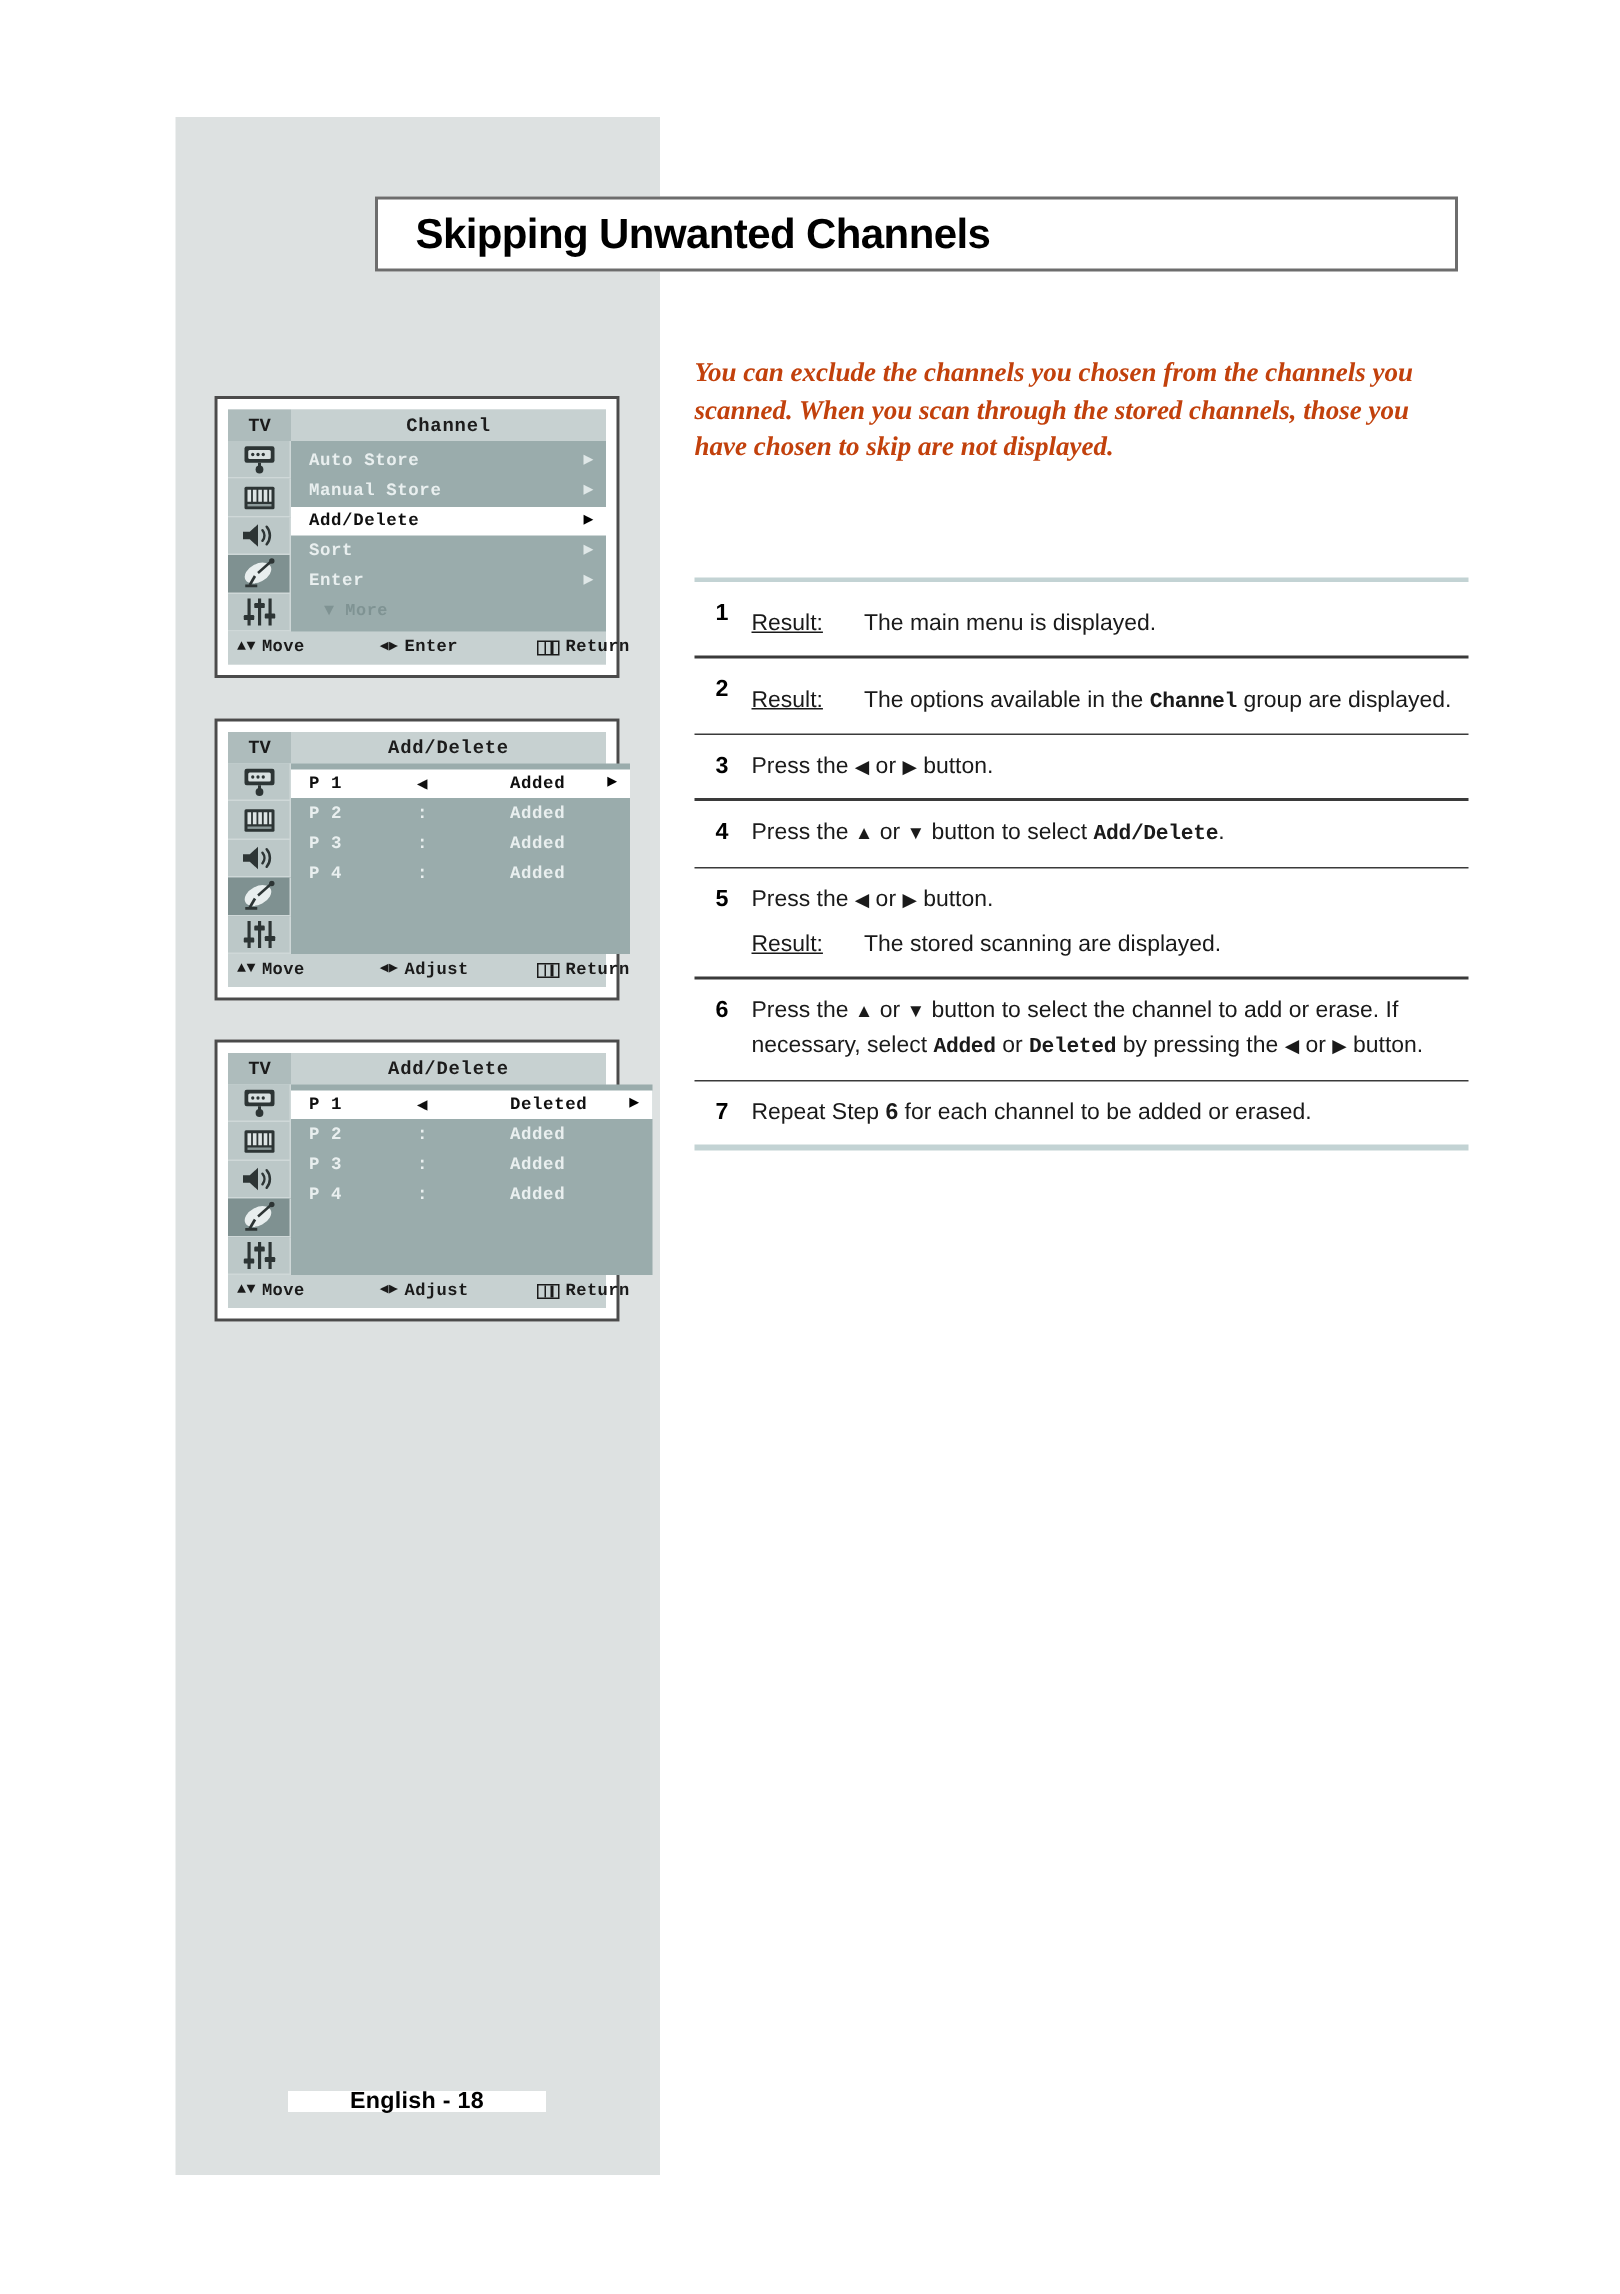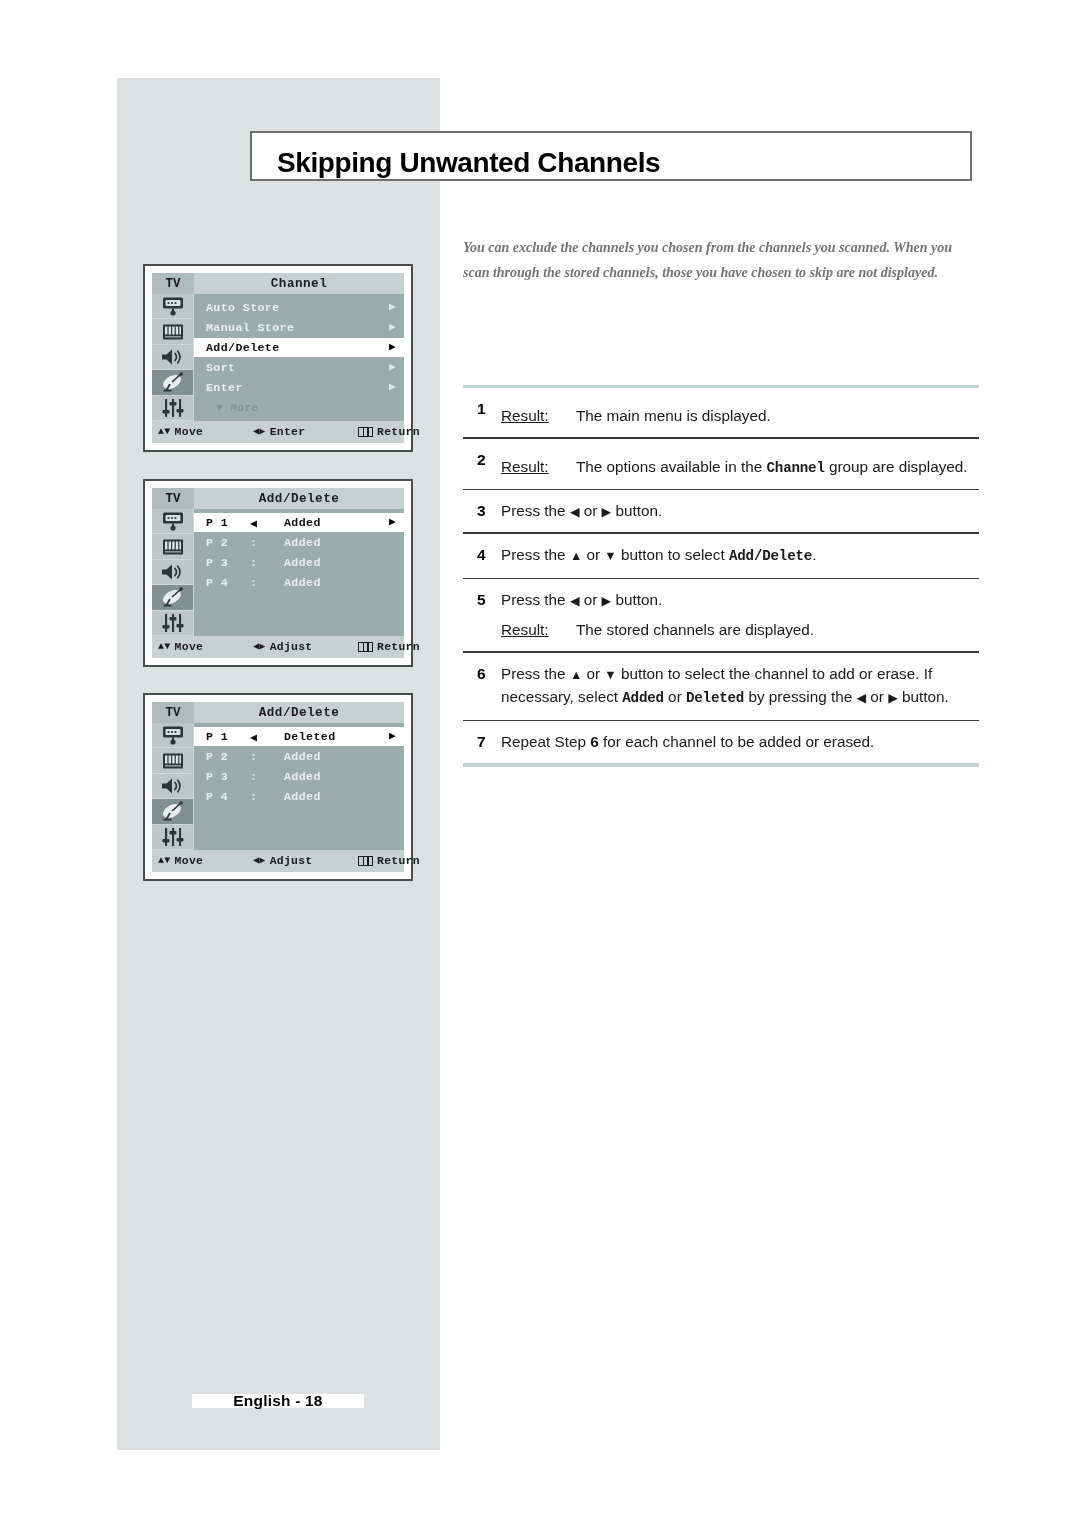--- a/index.html
+++ b/index.html
@@ -29,45 +29,45 @@
   .title-box {
     position: absolute;
     left: 250px;
     top: 131px;
     width: 722px;
     height: 50px;
     background: #ffffff;
     border: 2px solid #6d6d6d;
     box-sizing: border-box;
     display: flex;
-    align-items: flex-end;
+    align-items: center;
   }
   .title-text {
     font-size: 28px;
     font-weight: bold;
     color: #000000;
     letter-spacing: -0.4px;
     padding-left: 25px;
     font-family: "Liberation Sans", sans-serif;
   }
 
   
   .intro {
     position: absolute;
     left: 463px;
     top: 236px;
     width: 515px;
   }
   .intro p {
     margin: 0 0 22px 0;
-    font-size: 14px;
+    font-size: 18px;
     line-height: 24.5px;
     font-weight: bold;
     font-style: italic;
-    color: #737373;
+    color: #c2410c;
     font-family: "Liberation Serif", serif;
   }
 
   
   .steps {
     position: absolute;
     left: 463px;
     top: 385px;
     width: 516px;
   }
@@ -234,20 +234,21 @@
     display: flex;
     align-items: center;
     font-family: "Liberation Mono", "DejaVu Sans Mono", monospace;
     font-size: 11.6px;
     font-weight: bold;
     color: #e9efef;
     padding: 0 8px 0 12px;
     letter-spacing: 0.4px;
     box-sizing: border-box;
     margin-bottom: 1px;
+    gap: 28px;
   }
   .osd-row.hl {
     background: #ffffff;
     color: #101010;
   }
   .osd-row .lbl { flex: 1 1 auto; }
   .osd-row .tri {
     font-size: 11px;
     color: #dfe7e7;
     line-height: 1;
@@ -375,21 +376,21 @@
   </div>
 
   <div class="rule-mid"></div>
 
   <div class="step">
     <div class="step-num">5</div>
     <div class="step-body">
       <div class="step-line"><span>Press the </span><span class="arrow">◀</span><span> or </span><span class="arrow">▶</span><span> button.</span></div>
       <div class="result-line">
         <div class="result-label">Result:</div>
-        <div class="result-text">The stored channels are displayed.</div>
+        <div class="result-text">The stored scanning are displayed.</div>
       </div>
     </div>
   </div>
 
   <div class="rule-mid"></div>
 
   <div class="step">
     <div class="step-num">6</div>
     <div class="step-body">
       <div class="step-line"><span>Press the </span><span class="arrow">▲</span><span> or </span><span class="arrow">▼</span><span> button to select the channel to add or erase. If necessary, select </span><span class="mono">Added</span><span> or </span><span class="mono">Deleted</span><span> by pressing the </span><span class="arrow">◀</span> or <span class="arrow">▶</span><span> button.</span></div>

